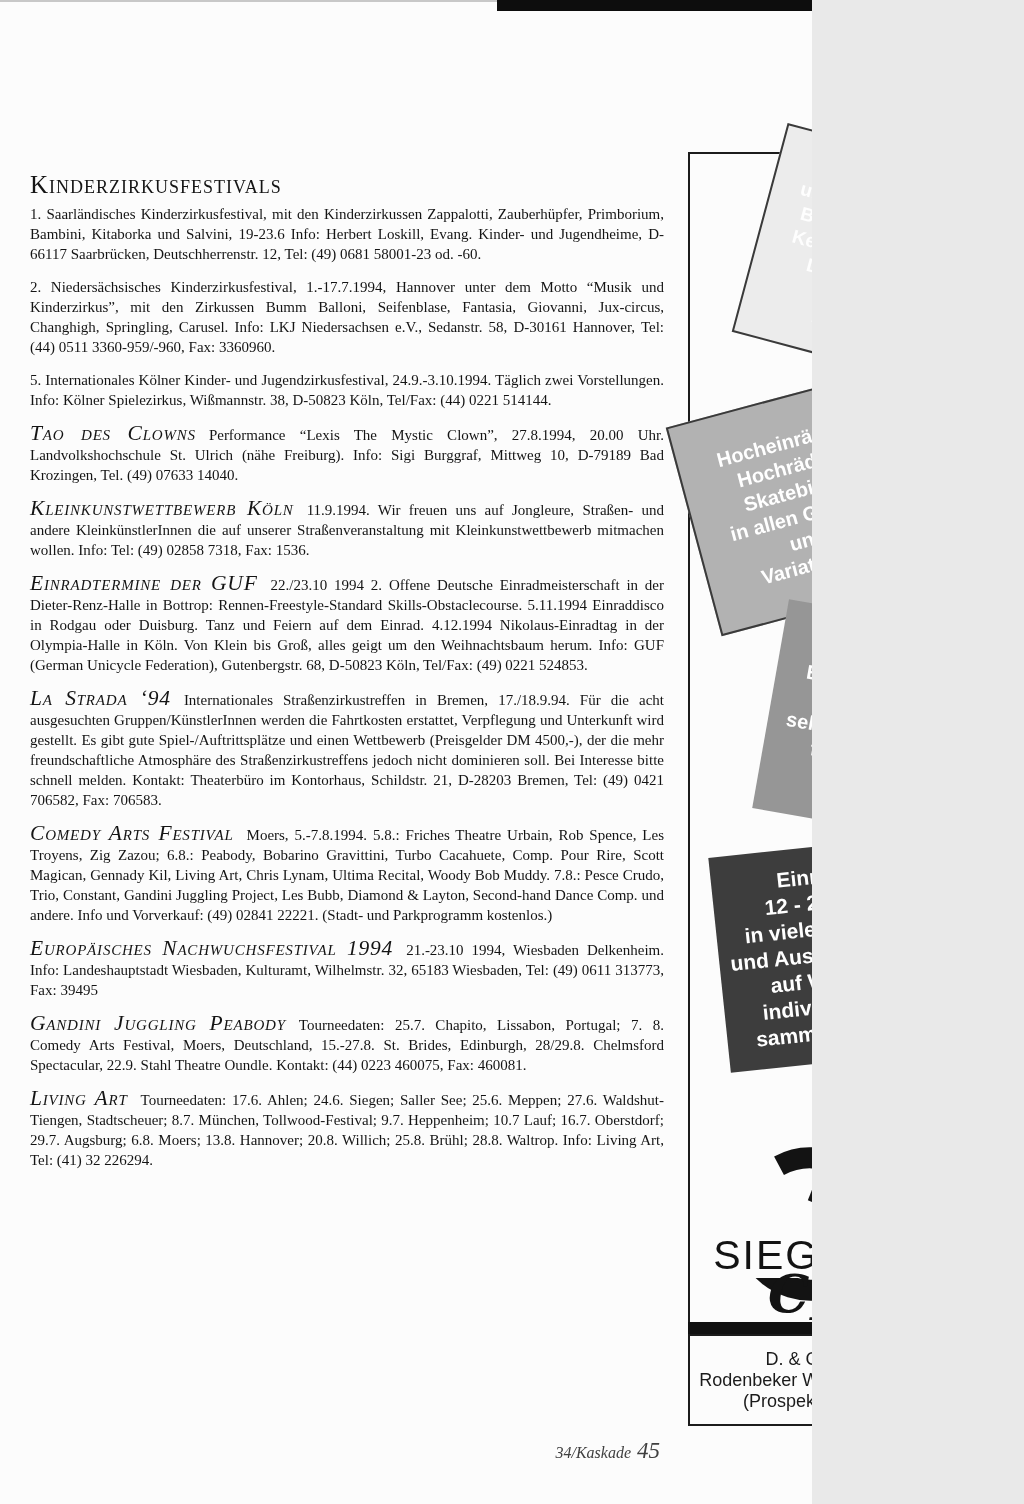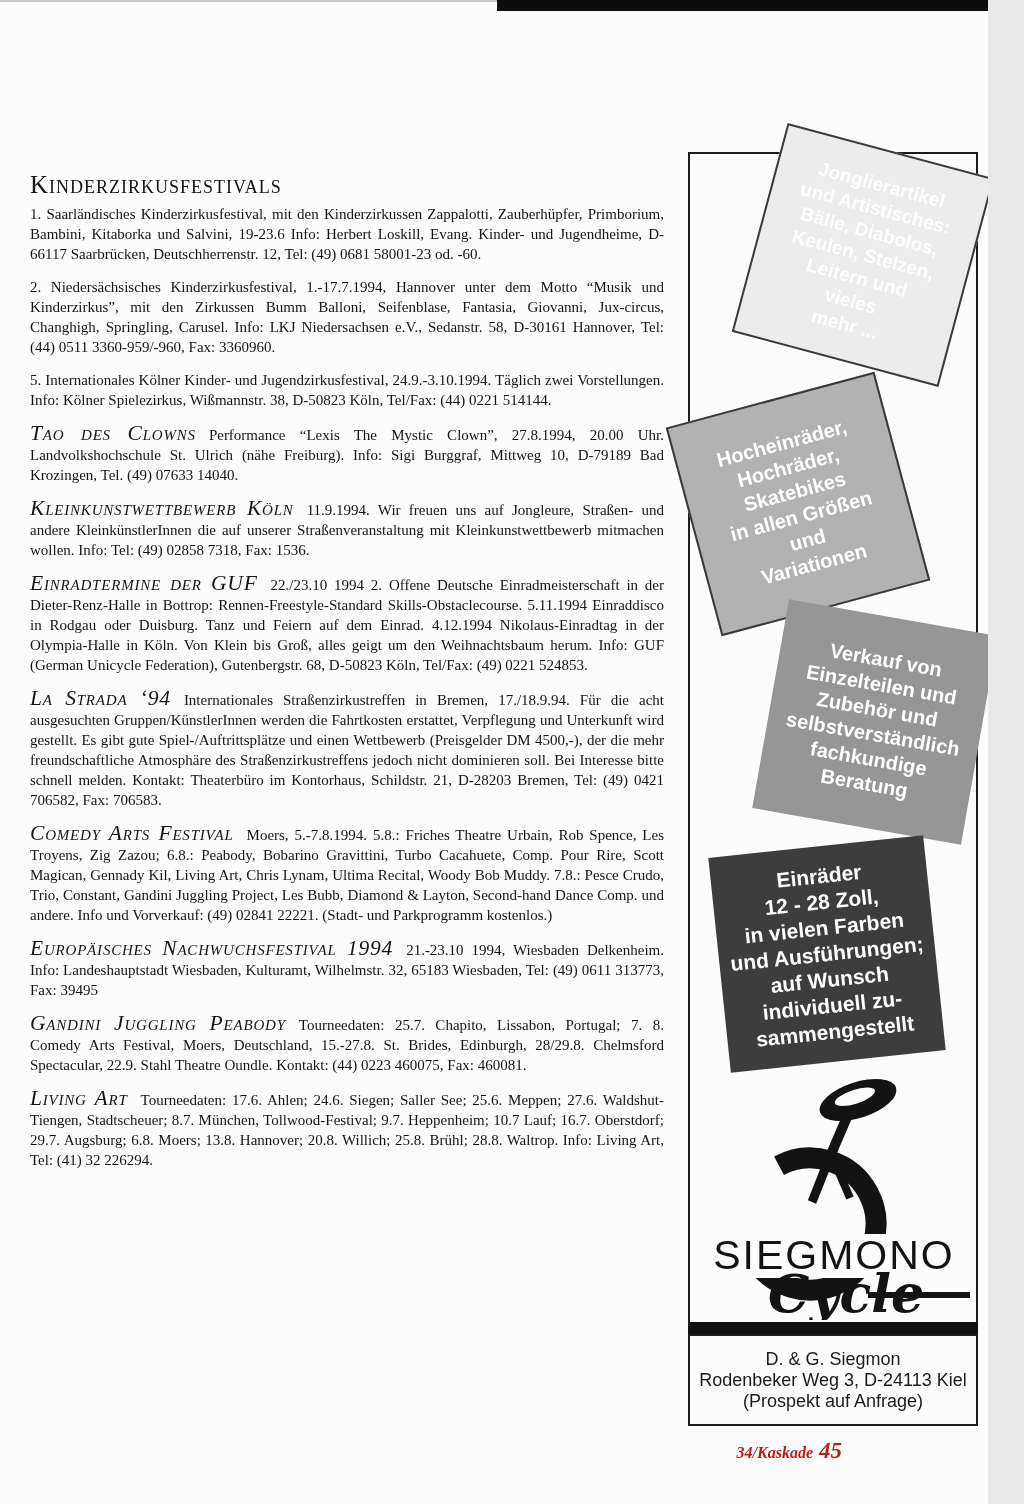--- a/index.html
+++ b/index.html
@@ -1,16 +1,16 @@
 <!DOCTYPE html>
 <html><head>
 <meta charset="utf-8">
 <style>
   html,body{margin:0;padding:0;background:#e9e9e9;}
-  #page{position:relative;width:988px;height:1504px;background:#fcfcfc;overflow:hidden;
+  #page{position:relative;width:812px;height:1504px;background:#fcfcfc;overflow:hidden;
         font-family:"Liberation Serif",serif;color:#141414;}
   .top-hairline{position:absolute;left:0;top:0;width:500px;height:2px;background:#c8c8c8;}
   .top-bar{position:absolute;left:497px;top:0;width:527px;height:11px;background:#0d0d0d;}
 
   
   .col{position:absolute;left:30px;top:172px;width:634px;text-align:justify;
        font-size:15px;line-height:20px;}
   .col p{margin:0 0 13px 0;}
   .blockhead{font-variant:small-caps;font-size:25px;letter-spacing:1px;line-height:26px;
              margin:0 0 6px 0;font-weight:400;}
@@ -32,22 +32,22 @@
             color:#fff;font-size:20px;line-height:25px;}
   #ad-box-3{left:719px;top:846px;width:216px;height:216px;transform:rotate(-6deg);
             color:#fff;font-size:21px;line-height:26px;}
 
   .logo{position:absolute;left:698px;top:1062px;width:272px;height:258px;z-index:2;}
   .ad-bar{position:absolute;left:688px;top:1322px;width:290px;height:12px;background:#111;}
   .ad-address{position:absolute;left:688px;top:1334px;width:286px;height:88px;
               border:2px solid #1c1c1c;display:flex;flex-direction:column;align-items:center;
               justify-content:center;font-family:"Liberation Sans",sans-serif;
               font-size:18px;line-height:21px;text-align:center;color:#1b1b1b;}
-  .footer{position:absolute;right:146px;top:1438px;font-style:italic;font-size:16px;
-          font-weight:bold;color:#b91c1c;}
+  .footer{position:absolute;right:152px;top:1438px;font-style:italic;font-size:16px;
+          font-weight:normal;color:#404040;}
   .footer .pg{font-size:23px;margin-left:6px;}
 </style>
 </head>
 <body>
 
 <div id="page">
   <div class="top-hairline"></div>
   <div class="top-bar"></div>
 
   <div class="col">

